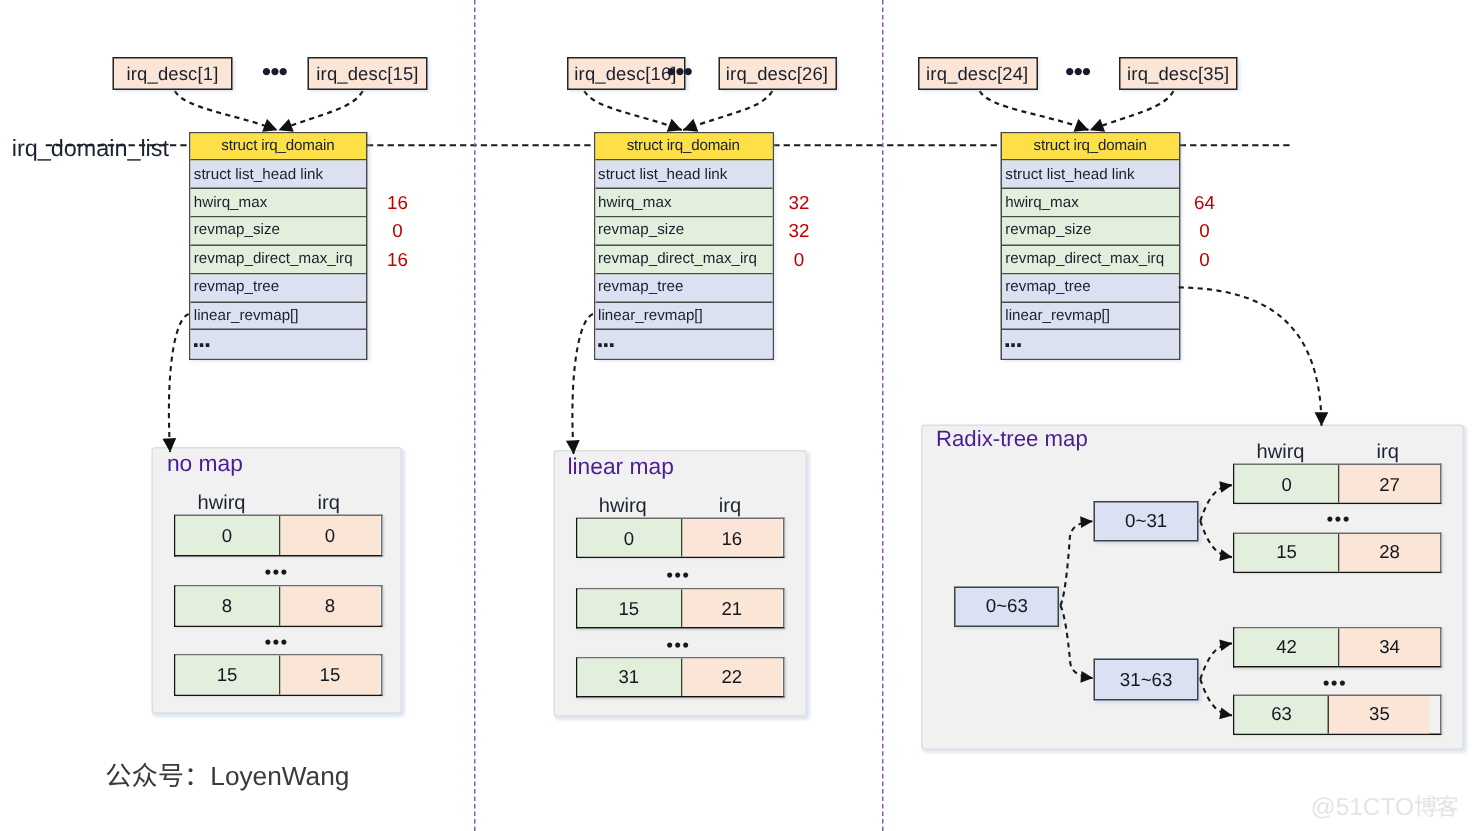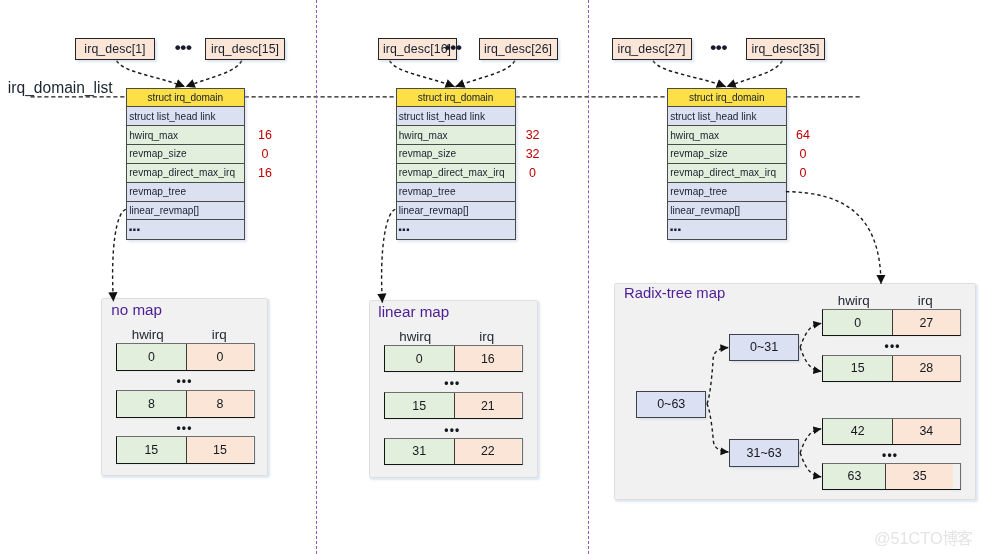--- a/index.html
+++ b/index.html
@@ -97,21 +97,21 @@
         <path d="M30.5,96.8 L126,96.8" stroke-dasharray="4.2,2.7" stroke-width="1.35"></path>
         <path d="M244.6,96.8 L395.5,96.8" stroke-dasharray="4.2,2.7" stroke-width="1.35"></path>
         <path d="M515.5,96.8 L667,96.8" stroke-dasharray="4.2,2.7" stroke-width="1.35"></path>
         <path d="M786.5,96.8 L861.5,96.8" stroke-dasharray="4.2,2.7" stroke-width="1.35"></path>
       </g>
   </svg>
 
   <div class="vsep" style="left:316.3px;"></div>
   <div class="vsep" style="left:587.6px;"></div>
 
-  <div class="list-label" style="left:7.8px;top:79px;">irq_domain_list</div>
+  <div class="list-label" style="left:7.8px;top:91px;">irq_domain_list</div>
 
   <div id="cols">
       <div>
         <div class="desc-box" style="left:75px;top:37.5px;width:80px;height:22px;">irq_desc[1]</div>
         <div class="desc-box" style="left:205px;top:37.5px;width:80px;height:22px;">irq_desc[15]</div>
         <div class="dots" style="left:174.7px;top:39.4px;">•••</div>
         <div class="sval" style="left:245px;width:40px;top:127.8px;">16</div>
         <div class="sval" style="left:245px;width:40px;top:146.65px;">0</div>
         <div class="sval" style="left:245px;width:40px;top:165.5px;">16</div>
         <div class="struct" style="left:126px;top:87.5px;width:118.5px;">
@@ -137,21 +137,21 @@
           <div class="srow blue" style="height:18.85px;">struct list_head link</div>
           <div class="srow green" style="height:18.85px;">hwirq_max</div>
           <div class="srow green" style="height:18.85px;">revmap_size</div>
           <div class="srow green" style="height:18.85px;">revmap_direct_max_irq</div>
           <div class="srow blue" style="height:18.85px;">revmap_tree</div>
           <div class="srow blue" style="height:18.85px;">linear_revmap[]</div>
           <div class="srow blue ell" style="height:18.85px;">...</div>
         </div>
       </div>
       <div>
-        <div class="desc-box" style="left:611.5px;top:37.5px;width:80px;height:22px;">irq_desc[27]</div>
+        <div class="desc-box" style="left:611.5px;top:37.5px;width:80px;height:22px;">irq_desc[24]</div>
         <div class="desc-box" style="left:746px;top:37.5px;width:79px;height:22px;">irq_desc[35]</div>
         <div class="dots" style="left:710.2px;top:39.4px;">•••</div>
         <div class="sval" style="left:783px;width:40px;top:127.8px;">64</div>
         <div class="sval" style="left:783px;width:40px;top:146.65px;">0</div>
         <div class="sval" style="left:783px;width:40px;top:165.5px;">0</div>
         <div class="struct" style="left:667px;top:87.5px;width:119.5px;">
           <div class="srow hdr" style="height:18.85px;">struct irq_domain</div>
           <div class="srow blue" style="height:18.85px;">struct list_head link</div>
           <div class="srow green" style="height:18.85px;">hwirq_max</div>
           <div class="srow green" style="height:18.85px;">revmap_size</div>
@@ -241,14 +241,15 @@
         <path d="M785.8,191.6 C843,192.4 880.5,214 881,283.8" marker-end="url(#ah2)"></path>
         <path d="M706.9,403.6 C710.3,397.5 712.6,368 713.2,358.5 C713.7,351.3 719.5,348.2 728.2,347.5" marker-end="url(#ahs2)"></path>
         <path d="M706.9,403.6 C710.3,409.7 712.8,433.5 713.4,441 C713.9,448.2 719.7,451.2 728.4,452" marker-end="url(#ahs2)"></path>
         <path d="M800.2,347.3 C802.5,340.5 805.5,333 810,328.5 C813,325.5 816.5,324.2 821.2,323.4" marker-end="url(#ahs2)"></path>
         <path d="M800.2,347.3 C802.5,354.2 805.6,361.8 810.1,366.3 C813.1,369.3 816.5,370.6 821.2,371.4" marker-end="url(#ahs2)"></path>
         <path d="M800.2,452.8 C802.5,446 805.5,438.5 810,434 C813,431 816.5,429.7 821.2,428.9" marker-end="url(#ahs2)"></path>
         <path d="M800.2,452.8 C802.5,459.7 805.6,467.3 810.1,471.8 C813.1,474.8 816.5,476.1 821.2,476.9" marker-end="url(#ahs2)"></path>
       </g>
   </svg>
 
+  <div class="footer" style="left:70.2px;top:504.3px;">公众号：LoyenWang</div>
   <div class="watermark" style="left:873.9px;top:525.5px;"><span>@51CTO</span><span class="wm-cjk">博客</span></div>
 </div>
 
 </body></html>

